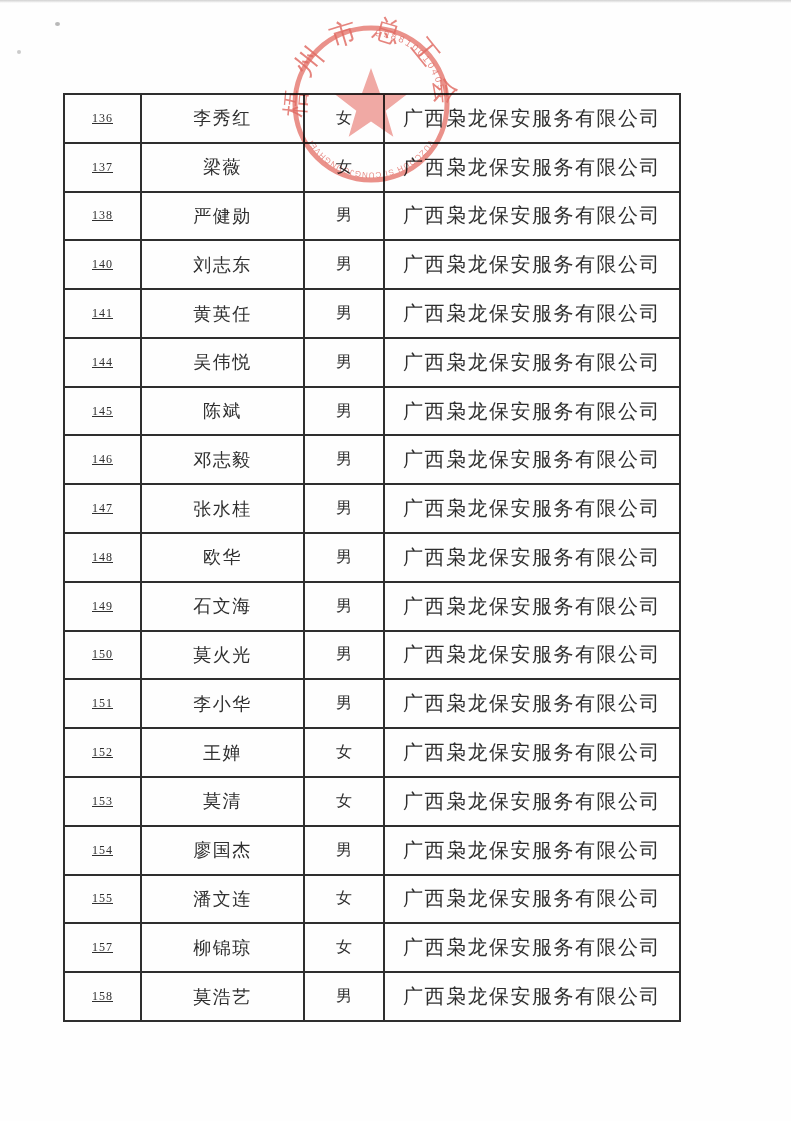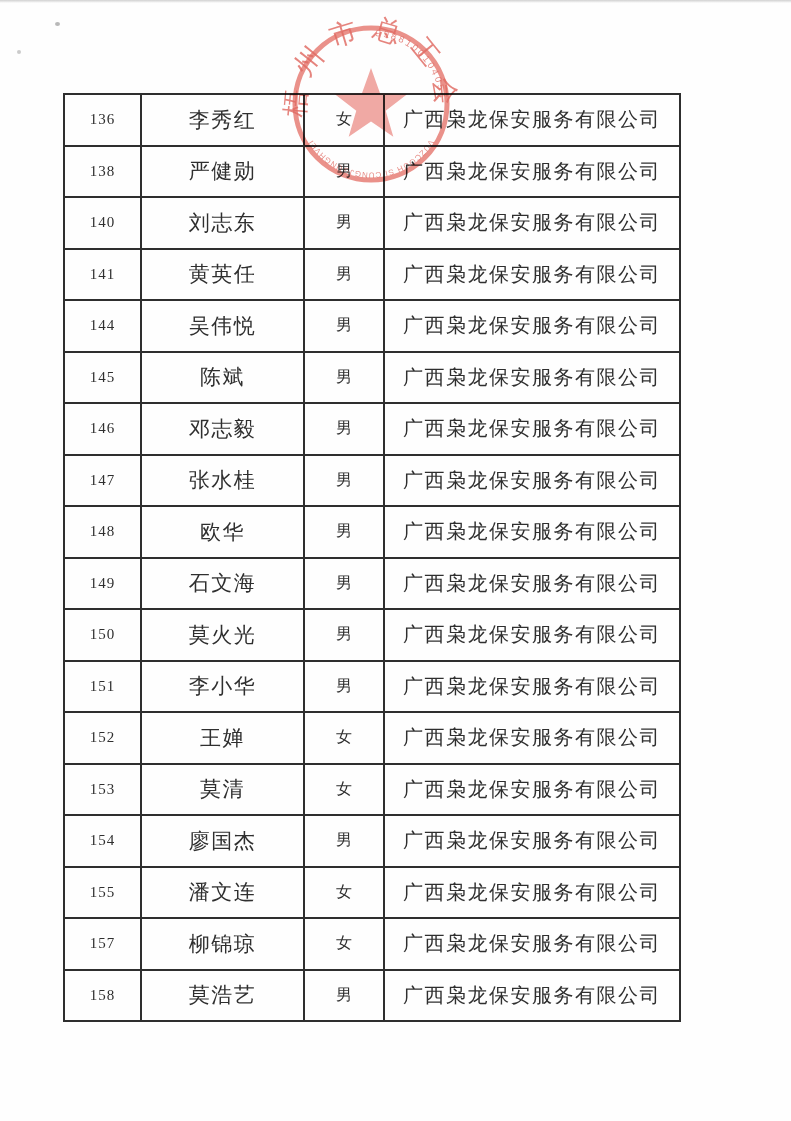--- a/index.html
+++ b/index.html
@@ -37,22 +37,22 @@
   }
   table.roster td {
     border: 2px solid #2e2e2e;
     text-align: center;
     vertical-align: middle;
     color: #2f2f2f;
     padding: 0;
     overflow: hidden;
     white-space: nowrap;
   }
-  td.col-no      { width: 75px;  font-size: 15px; letter-spacing: 1px; }
-  td.col-name    { width: 161px; font-size: 21px; letter-spacing: 1.5px; }
+  td.col-no      { width: 75px;  font-size: 12px; letter-spacing: 1px; text-decoration: underline; }
+  td.col-name    { width: 161px; font-size: 18px; letter-spacing: 1.5px; }
   td.col-gender  { width: 78px;  font-size: 16px; }
   td.col-company { width: 294px; font-size: 20px; letter-spacing: 1.5px; }
 
   .stamp {
     position: absolute;
     left: 269px;
     top: 0px;
     width: 206px;
     height: 208px;
     mix-blend-mode: multiply;
@@ -73,20 +73,26 @@
 
   <table class="roster">
     <tbody>
         <tr>
           <td class="col-no">136</td>
           <td class="col-name">李秀红</td>
           <td class="col-gender">女</td>
           <td class="col-company">广西枭龙保安服务有限公司</td>
         </tr>
         <tr>
+          <td class="col-no">137</td>
+          <td class="col-name">梁薇</td>
+          <td class="col-gender">女</td>
+          <td class="col-company">广西枭龙保安服务有限公司</td>
+        </tr>
+        <tr>
           <td class="col-no">138</td>
           <td class="col-name">严健勋</td>
           <td class="col-gender">男</td>
           <td class="col-company">广西枭龙保安服务有限公司</td>
         </tr>
         <tr>
           <td class="col-no">140</td>
           <td class="col-name">刘志东</td>
           <td class="col-gender">男</td>
           <td class="col-company">广西枭龙保安服务有限公司</td>

